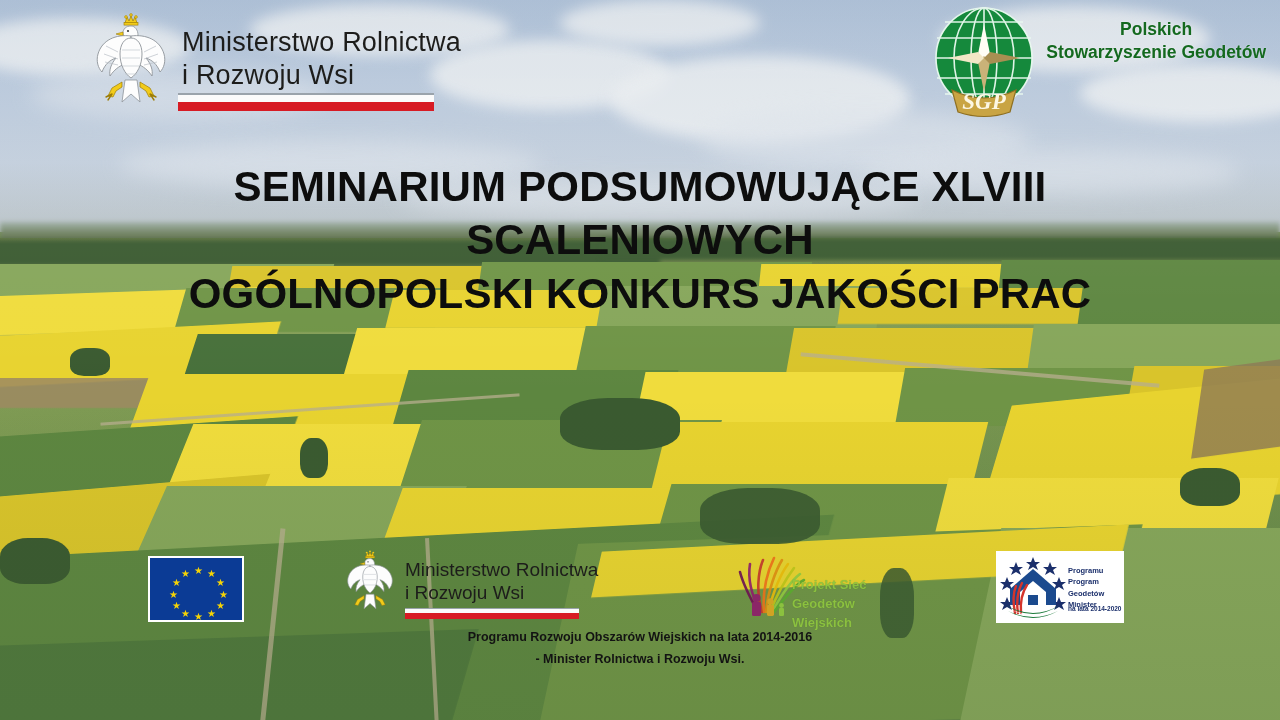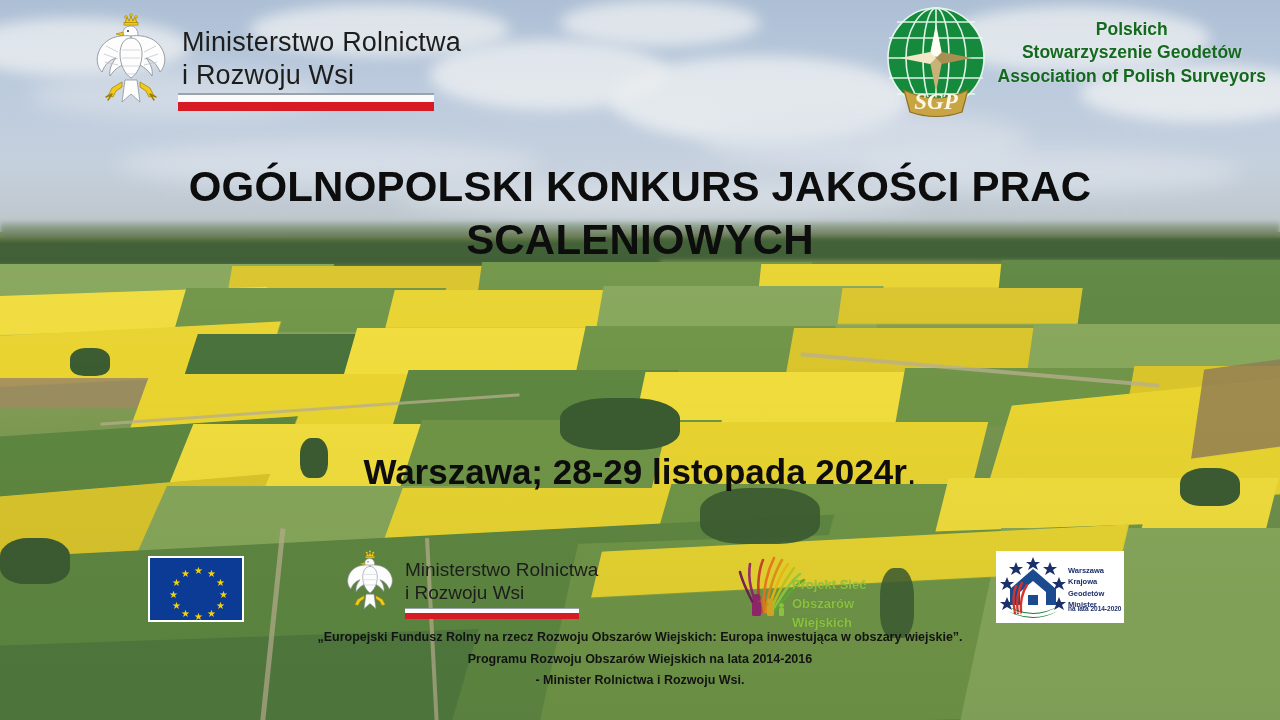--- a/index.html
+++ b/index.html
@@ -276,32 +276,29 @@
           <path d="M88 52 L58 58 L52 52 L58 46 Z" fill="#a98f52"></path>
         </g>
 
         <path d="M20 84 q32 16 64 0 l-6 22 q-26 9 -52 0 z" fill="#c9a443" stroke="#8e6f22" stroke-width="1.2"></path>
         <text x="52" y="103" font-family="Liberation Serif, serif" font-size="23" font-weight="bold" font-style="italic" fill="#fdf7e4" text-anchor="middle">SGP</text>
       </svg>
     </div>
     <div class="sgp-txt">
       <div>Polskich</div>
       <div>Stowarzyszenie Geodetów</div>
-      <div>Association of Polish Surveyors</div>
     </div>
   </div>
 
   <div class="title">
+    <div>SEMINARIUM PODSUMOWUJĄCE XLVIII</div>
+    <div>SCALENIOWYCH</div>
     <div>OGÓLNOPOLSKI KONKURS JAKOŚCI PRAC</div>
-    <div>SCALENIOWYCH</div>
-  </div>
-
-  <div class="subtitle">
-    <span>Warszawa; 28-29 listopada 2024r</span><span class="dot">.</span>
-  </div>
+  </div>
+
 
   <div class="logos">
 
     <div class="euflag">
       <span class="star" style="left:44px;top:8px;">★</span>
       <span class="star" style="left:57px;top:11px;">★</span>
       <span class="star" style="left:66px;top:20px;">★</span>
       <span class="star" style="left:69px;top:32px;">★</span>
       <span class="star" style="left:66px;top:43px;">★</span>
       <span class="star" style="left:57px;top:51px;">★</span>
@@ -366,21 +363,21 @@
           <rect x="22" y="52" width="9" height="14" rx="1.6" fill="#8e1f6a"></rect>
           <circle cx="26.5" cy="48" r="4" fill="#8e1f6a"></circle>
           <rect x="37" y="55" width="7" height="11" rx="1.4" fill="#d9a521"></rect>
           <circle cx="40.5" cy="51.5" r="3.2" fill="#d9a521"></circle>
           <rect x="49" y="58" width="5" height="8" rx="1.2" fill="#8ec63f"></rect>
           <circle cx="51.5" cy="55.5" r="2.4" fill="#8ec63f"></circle>
         </g>
       </svg>
       <div class="ktext">
         <div>Projekt Sieć</div>
-        <div>Obszarów Wiejskich</div>
+        <div>Geodetów Wiejskich</div>
       </div>
     </div>
 
     <div class="prow">
       <svg viewBox="0 0 70 70" width="70" height="70" style="position:absolute;left:2px;top:2px;">
 
         <g fill="#1b2f6b">
           <polygon points="35,4 37,9 42,9 38,12 40,17 35,14 30,17 32,12 28,9 33,9"></polygon>
           <polygon points="52,9 54,14 59,14 55,17 57,22 52,19 47,22 49,17 45,14 50,14"></polygon>
           <polygon points="61,24 63,29 68,29 64,32 66,37 61,34 56,37 58,32 54,29 59,29"></polygon>
@@ -398,28 +395,27 @@
           <path d="M20 60 C18 48 20 38 24 30"></path>
           <path d="M23 60 C22 48 25 38 29 32"></path>
           <path d="M17 60 C15 50 15 40 18 33"></path>
         </g>
 
         <path d="M8 52 q27 16 54 0 q-27 18 -54 0z" fill="#1b7a3a"></path>
         <path d="M12 56 q23 11 46 0 q-23 13 -46 0z" fill="#ffffff" opacity=".85"></path>
         <path d="M10 58 q25 12 50 0 q-25 14 -50 0z" fill="#1b7a3a"></path>
       </svg>
       <div class="ptext">
-        <div>Warszawa</div>
-        <div>Krajowa</div>
+        <div>Programu</div>
+        <div>Program</div>
         <div>Geodetów</div>
         <div>Minister</div>
       </div>
       <div class="pyears">na lata 2014-2020</div>
     </div>
   </div>
 
   <div class="foot">
-    <div>„Europejski Fundusz Rolny na rzecz Rozwoju Obszarów Wiejskich: Europa inwestująca w obszary wiejskie”.</div>
     <div>Programu Rozwoju Obszarów Wiejskich na lata 2014-2016</div>
     <div>- Minister Rolnictwa i Rozwoju Wsi.</div>
   </div>
 
 </div>
 
 </body></html>

